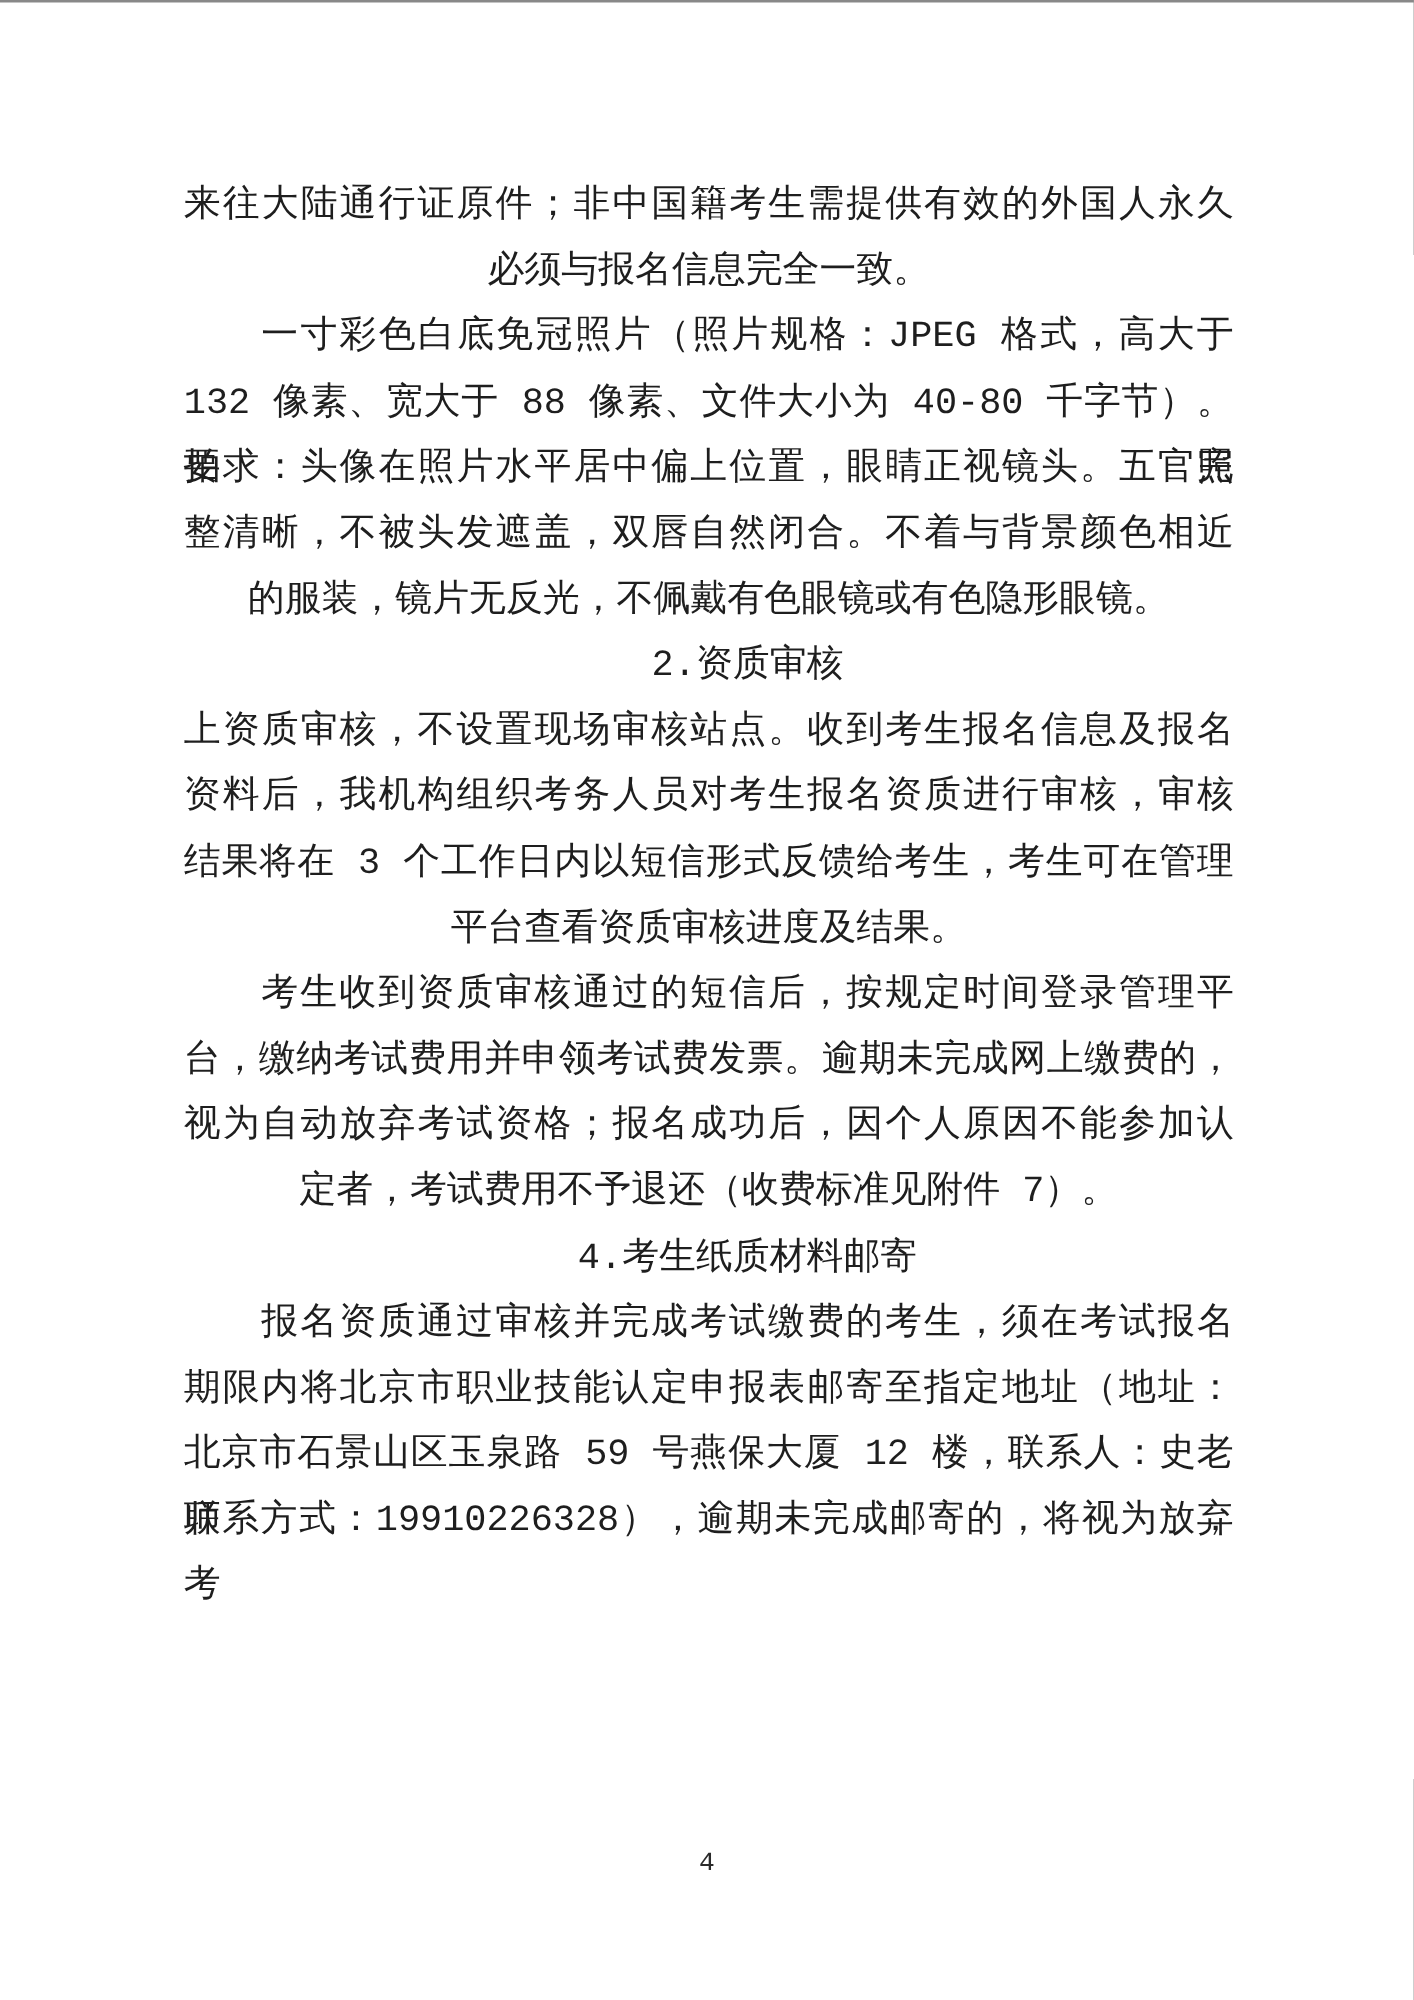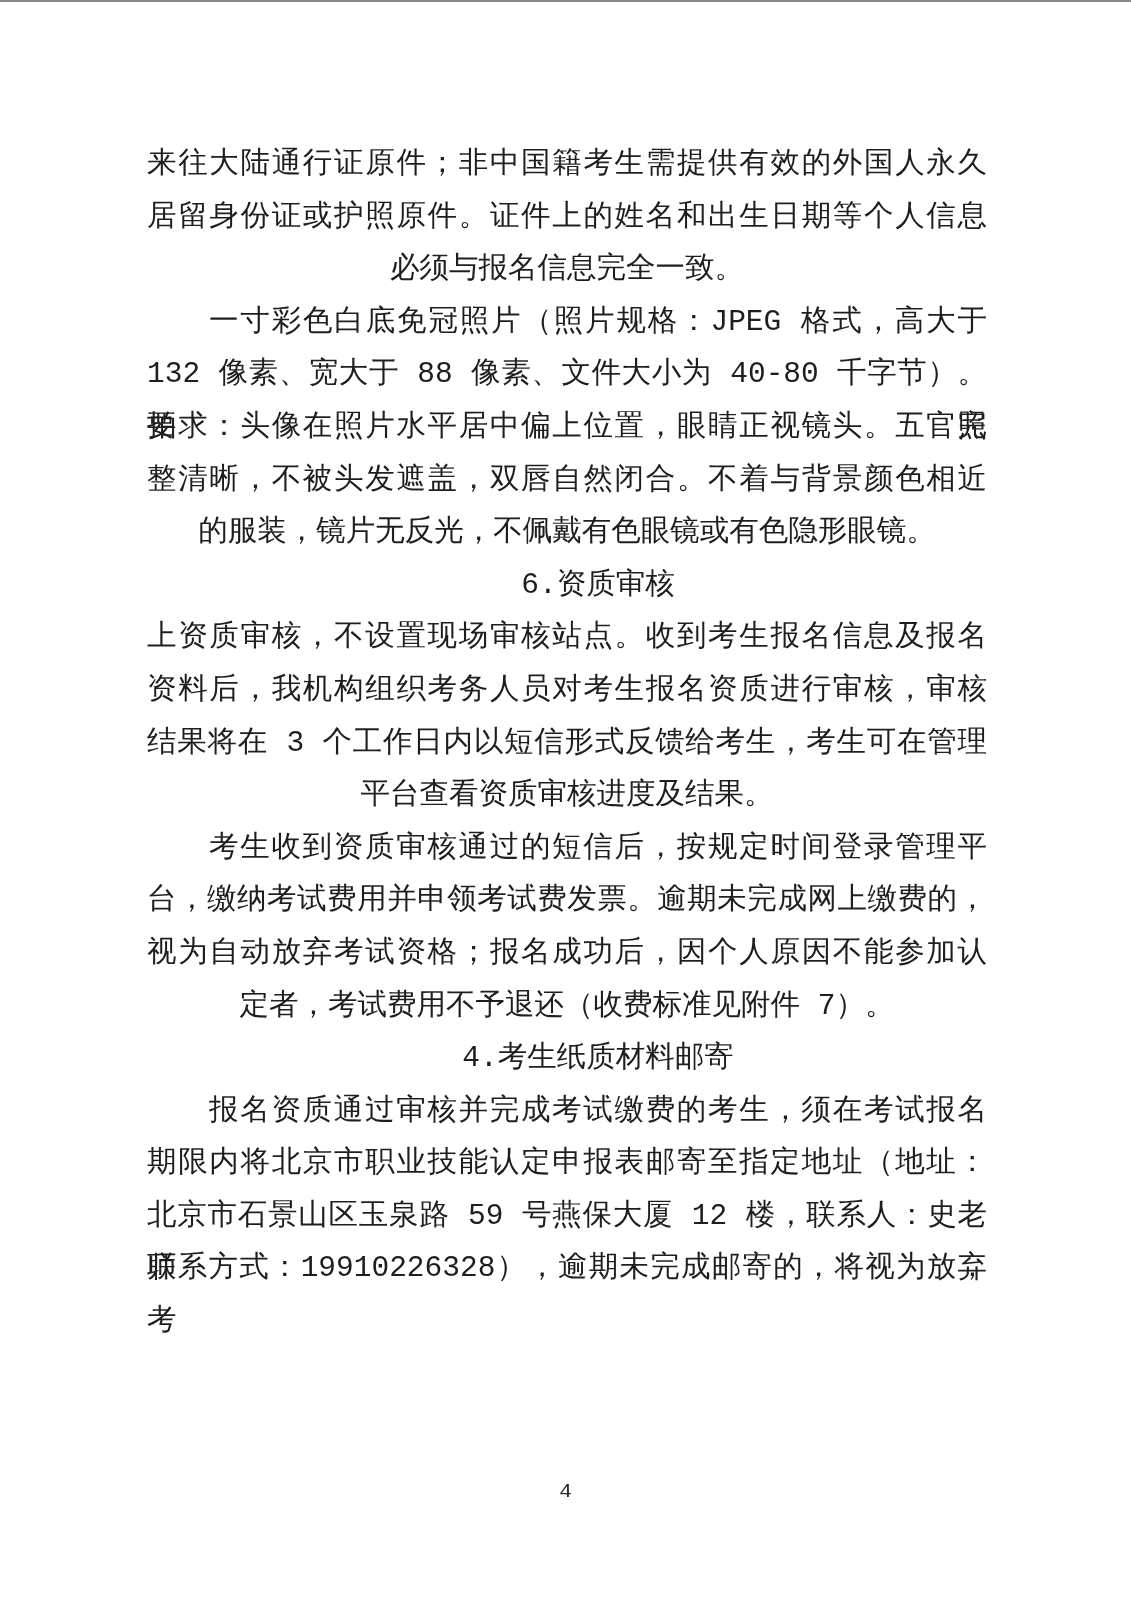--- a/index.html
+++ b/index.html
@@ -49,28 +49,27 @@
     line-height: 28px;
     color: #2a2a2a;
   }
 </style>
 </head>
 <body>
 
 <div class="page">
   <div class="text-block">
     <div class="line j">来往大陆通行证原件；非中国籍考生需提供有效的外国人永久</div>
-    <div class="line j">居留身份证或护照原件。证件上的姓名和出生日期等个人信息</div>
     <div class="line">必须与报名信息完全一致。</div>
     <div class="line ind j">一寸彩色白底免冠照片（照片规格：JPEG 格式，高大于</div>
     <div class="line j">132 像素、宽大于 88 像素、文件大小为 40-80 千字节）。拍照</div>
     <div class="line j">要求：头像在照片水平居中偏上位置，眼睛正视镜头。五官完</div>
     <div class="line j">整清晰，不被头发遮盖，双唇自然闭合。不着与背景颜色相近</div>
     <div class="line">的服装，镜片无反光，不佩戴有色眼镜或有色隐形眼镜。</div>
-    <div class="line ind">6.资质审核</div>
+    <div class="line ind">2.资质审核</div>
     <div class="line j">上资质审核，不设置现场审核站点。收到考生报名信息及报名</div>
     <div class="line j">资料后，我机构组织考务人员对考生报名资质进行审核，审核</div>
     <div class="line j">结果将在 3 个工作日内以短信形式反馈给考生，考生可在管理</div>
     <div class="line">平台查看资质审核进度及结果。</div>
     <div class="line ind j">考生收到资质审核通过的短信后，按规定时间登录管理平</div>
     <div class="line j">台，缴纳考试费用并申领考试费发票。逾期未完成网上缴费的，</div>
     <div class="line j">视为自动放弃考试资格；报名成功后，因个人原因不能参加认</div>
     <div class="line">定者，考试费用不予退还（收费标准见附件 7）。</div>
     <div class="line ind">4.考生纸质材料邮寄</div>
     <div class="line ind j">报名资质通过审核并完成考试缴费的考生，须在考试报名</div>

